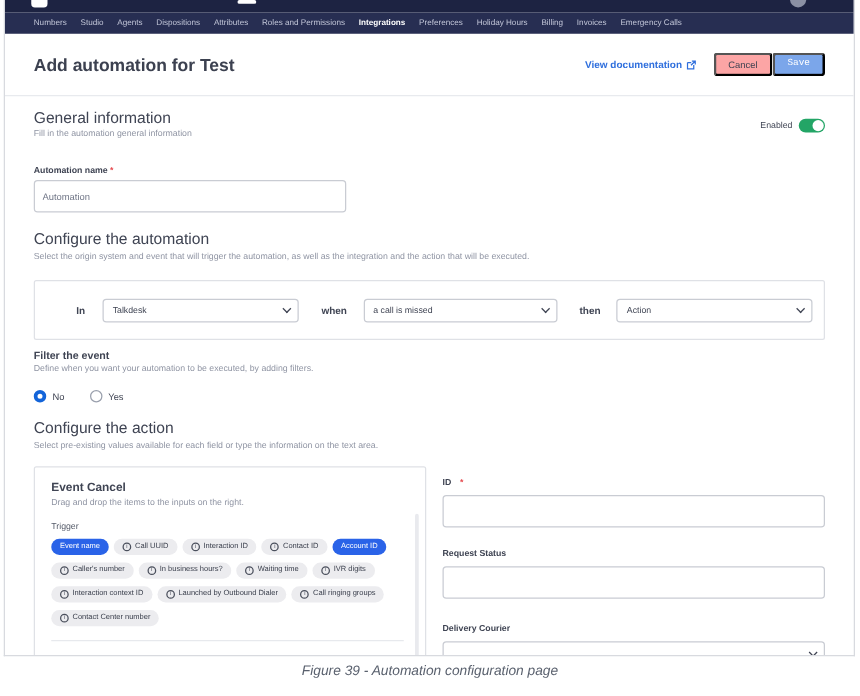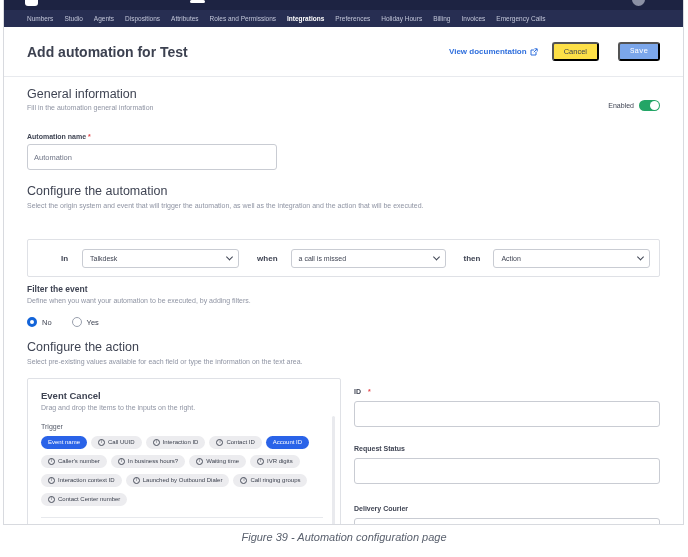--- a/index.html
+++ b/index.html
@@ -20,45 +20,45 @@
   .navbar { height:17px; background:#272e52; display:flex; align-items:center; padding-left:23px; gap:11px; }
   .nav-item { font-size:6.5px; color:#c2c6d8; cursor:pointer; white-space:nowrap; }
   .nav-item.active { color:#ffffff; font-weight:bold; }
 
   
   .page-header { height:50px; display:flex; align-items:center; padding:0 23px; border-bottom:1px solid #e8eaee; box-sizing:border-box; }
   .page-title { font-size:14px; font-weight:bold; color:#3c4150; flex:1; }
   .view-doc { font-size:8px; color:#2f6fdd; font-weight:bold; display:flex; align-items:center; gap:3px; margin-right:14px; cursor:pointer; }
   .ext-icon { width:8px; height:8px; display:inline-block; }
   .btn { font-size:7.5px; border-radius:3px; padding:4px 10px; cursor:pointer; line-height:1; }
-  .btn-cancel { background:#fde047; color:#3c4150; margin-right:19px; }
+  .btn-cancel { background:#fca5a5; color:#3c4150; margin-right:0; }
   .btn-save { background:#7ba6ea; color:#fff;font-family:Liberation Mono, monospace; }
 
   
   .content { padding:0 23px; }
-  .sec-row { display:flex; justify-content:space-between; align-items:flex-end; }
+  .sec-row { display:flex; justify-content:space-between; align-items:center; }
   .section-h { font-size:12.5px; font-weight:500; color:#3f4453; margin:0; }
   .sub { font-size:7px; color:#8f94a3; margin-top:3px; }
   .gen { margin-top:10px; }
   .enabled-wrap { display:flex; align-items:center; gap:5px; margin-top:2px; }
   .enabled-label { font-size:7px; color:#3f4453; }
   .switch { width:21px; height:11px; border-radius:6px; background:#23a566; position:relative; cursor:pointer; }
   .knob { position:absolute; right:1px; top:1px; width:9px; height:9px; border-radius:50%; background:#fff; }
 
   .field-label { font-size:7px; font-weight:bold; color:#3f4453; }
   .req { color:#e5484d; }
   .text-input { box-sizing:border-box; height:21px; border:1px solid #c9ccd3; border-radius:3px;
     font-size:7.5px; color:#707687; padding:12px 6px; background:#fff; font-family:inherit; outline:none; display:block; }
   .name-input { width:250px; margin-top:4px; }
   .name-label { display:block; margin-top:22px; }
 
   .cfg-auto-h { margin-top:14px; }
   .sub-tight { margin-top:4px; }
-  .rule-box { border:1px solid #dfe1e6; border-radius:2px; height:38px; display:flex; align-items:center;
-    padding:0 8px 0 33px; margin-top:30px; box-sizing:border-box; }
+  .rule-box { border:1px solid #dfe1e6; border-radius:2px; height:48px; display:flex; align-items:center;
+    padding:0 8px 0 33px; margin-top:15px; box-sizing:border-box; }
   .rule-label { font-size:8px; font-weight:bold; color:#3f4453; flex:none; }
   .select { position:relative; height:19px; border:1px solid #c9ccd3; border-radius:3px; display:flex; align-items:center;
     padding:0 18px 0 7px; font-size:7px; color:#3f4453; background:#fff; box-sizing:border-box; cursor:pointer; flex:none; }
   .chev { position:absolute; right:6px; top:50%; width:4px; height:4px;
     border-right:1.2px solid #3f4453; border-bottom:1.2px solid #3f4453; transform:translateY(-70%) rotate(45deg); }
   .sel-in { width:157px; margin:0 18px 0 14px; }
   .sel-when { width:155px; margin:0 18px 0 13px; }
   .sel-then { width:157px; margin:0 0 0 13px; }
 
   .filter-h { font-size:8.5px; font-weight:bold; color:#3f4453; margin-top:7px; }

